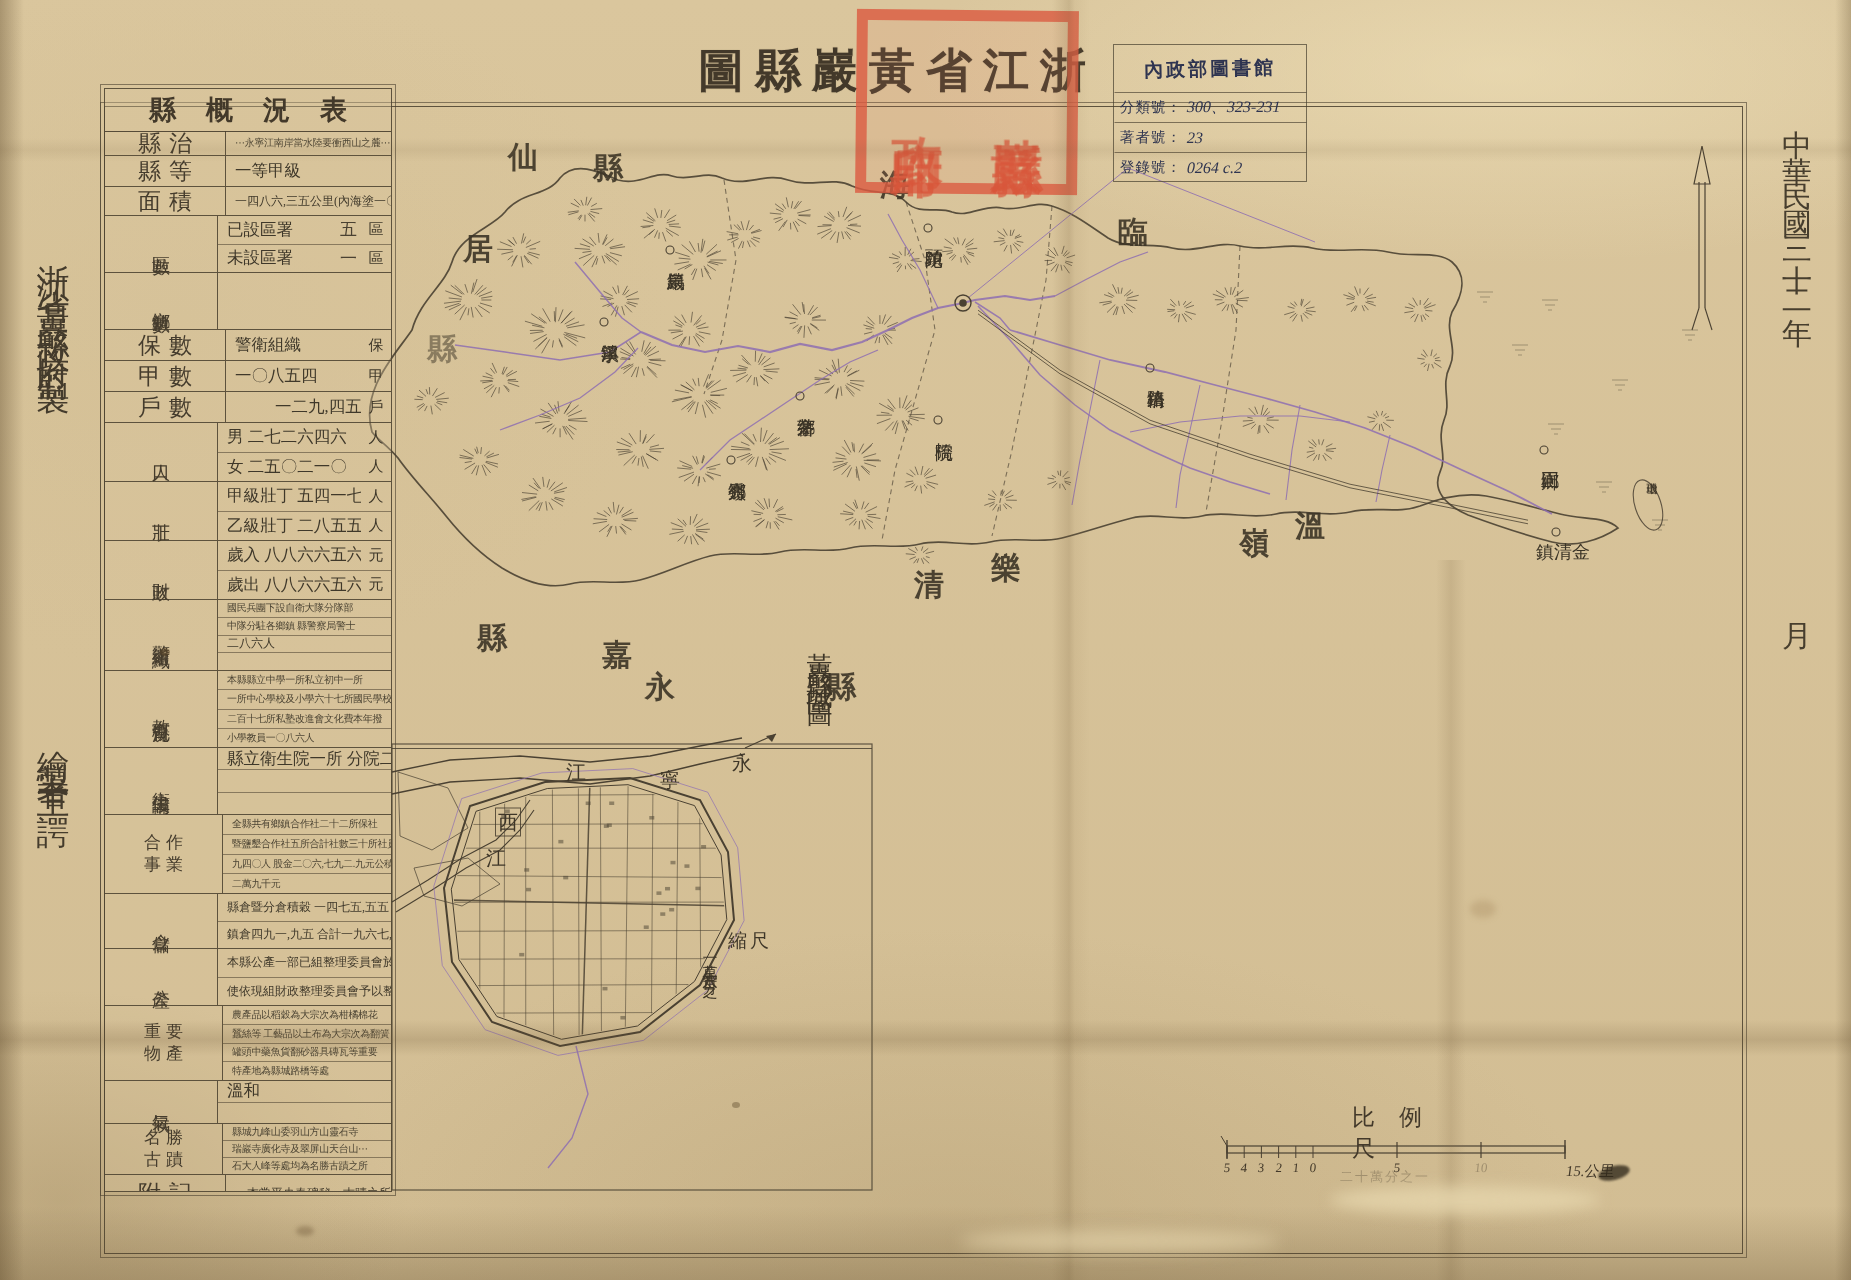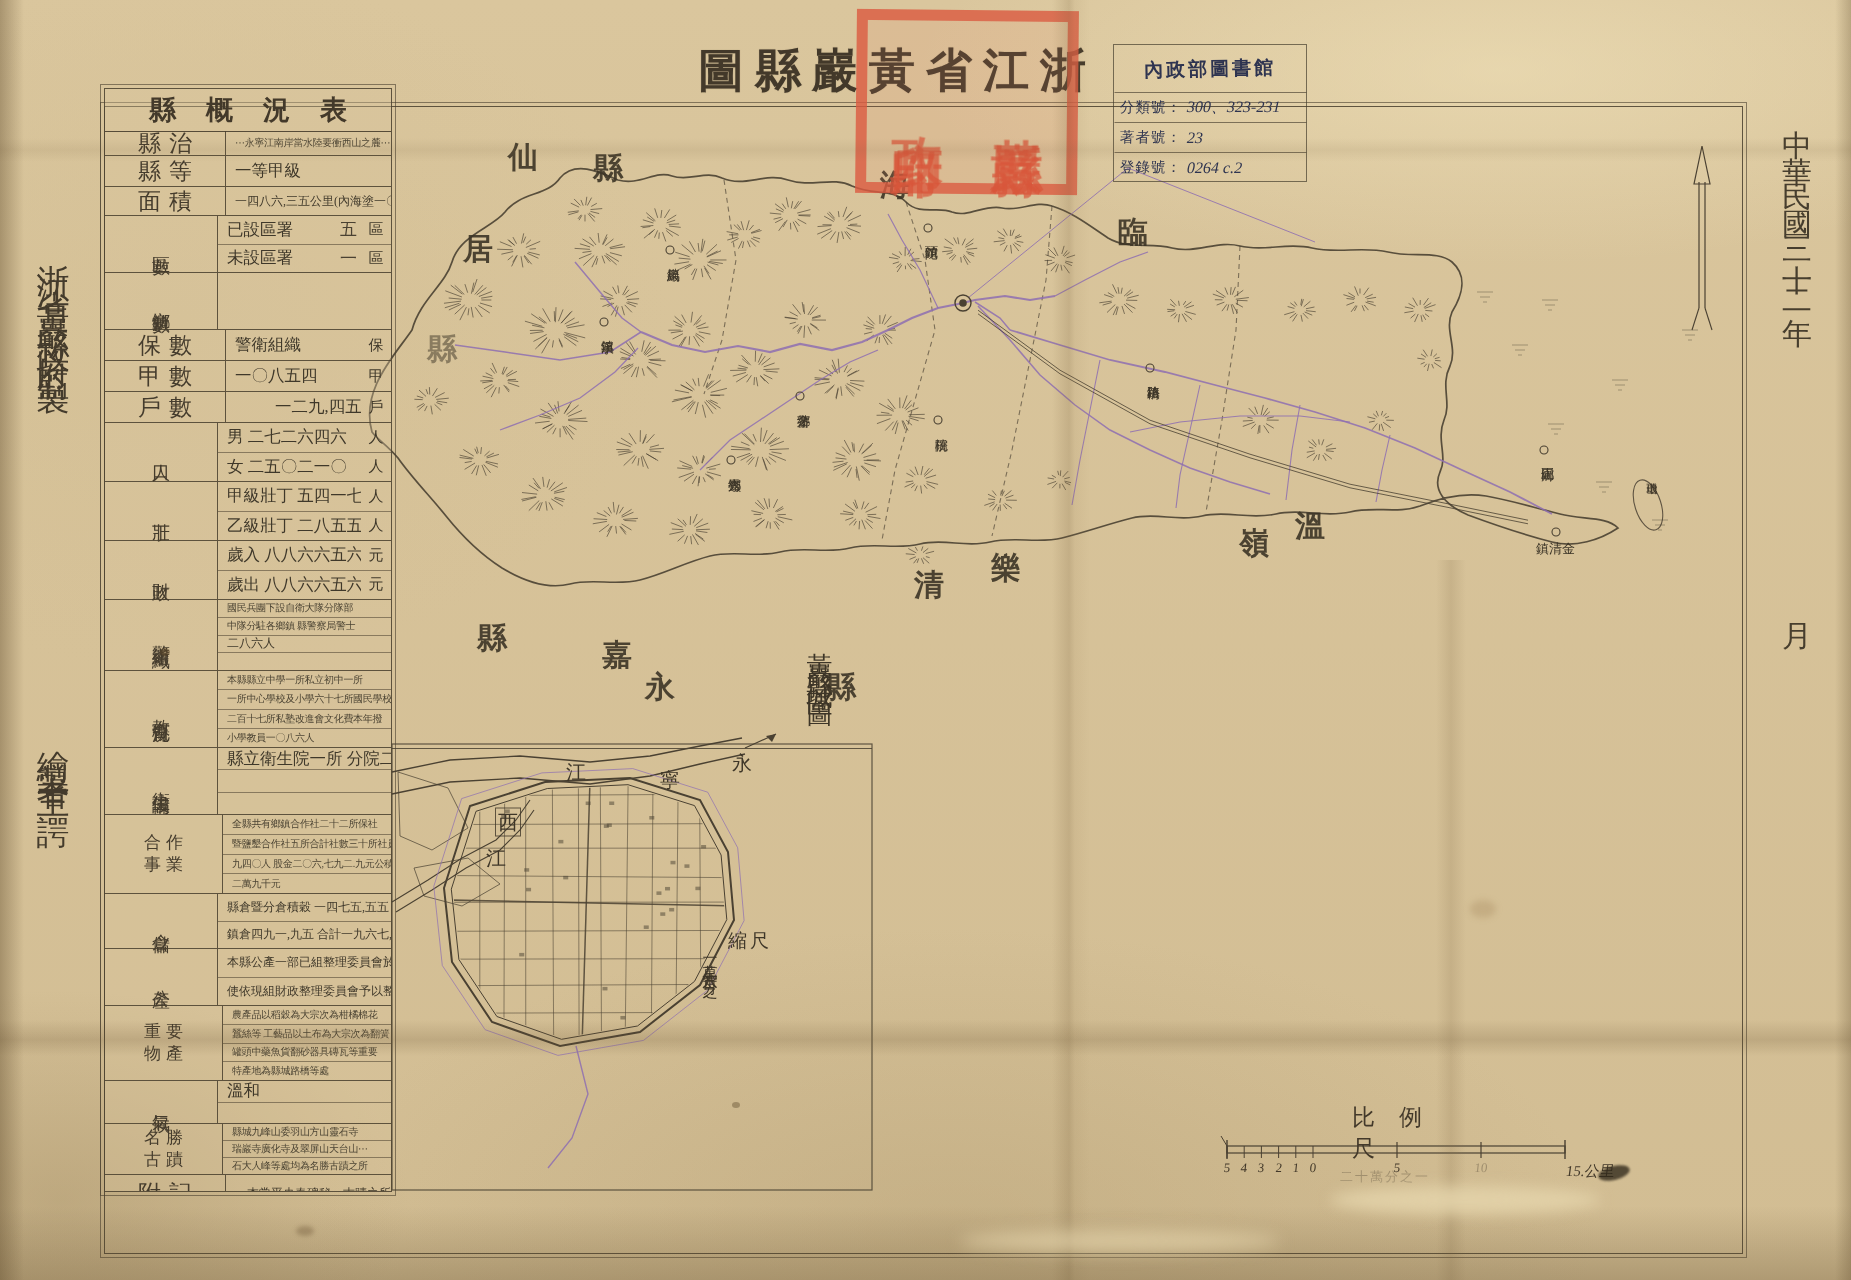--- a/index.html
+++ b/index.html
@@ -54,21 +54,21 @@
   .tline{flex:1;display:flex;align-items:center;border-bottom:1px solid rgba(72,62,45,.55);min-height:0;}
   .tline:last-child{border-bottom:none;}
   .lt{flex:1;padding-left:9px;font-size:16.5px;white-space:nowrap;overflow:hidden;color:#3f382a;}
   .t-small .lt{font-size:12px;}
   .t-tiny .lt{font-size:10px;color:rgba(63,56,42,.92);letter-spacing:-.3px;}
   .lv{font-size:17px;margin-right:4px;}
   .lu{width:30px;flex:0 0 30px;text-align:center;font-size:15px;color:#3f382a;}
   
   .ncc{position:absolute;transform:translate(-50%,-50%);font-size:30px;color:rgba(60,52,38,.9);font-weight:600;}
   .ncc.faint{opacity:.55;}
-  .town{position:absolute;font-size:13px;color:#3a3326;white-space:nowrap;}
+  .town{position:absolute;font-size:18px;color:#3a3326;white-space:nowrap;}
   .town.v{writing-mode:vertical-rl;text-orientation:upright;}
   #inset-title{left:802px;top:632px;font-size:26px;letter-spacing:10px;color:#3e3628;}
   .rv-ch{position:absolute;font-size:20px;color:#3e3628;transform:translate(-50%,-50%);}
   .rv-ch.boxed{border:1px solid rgba(62,54,40,.8);padding:0 2px;}
   #island-label{left:1644px;top:474px;font-size:11px;color:#3e3628;}
   
   #scale-label{left:1352px;top:1102px;width:140px;font-size:23px;letter-spacing:24px;color:#43392a;}
   .stick{position:absolute;font-size:13px;color:#43392a;transform:translate(-50%,0) skewX(-6deg);}
   #scale-end{left:1566px;top:1162px;font-size:15px;color:#43392a;transform:skewX(-8deg);}
   #scale-note{left:1340px;top:1168px;width:130px;font-size:13px;color:#43392a;opacity:.32;filter:blur(.6px);letter-spacing:2px;}

